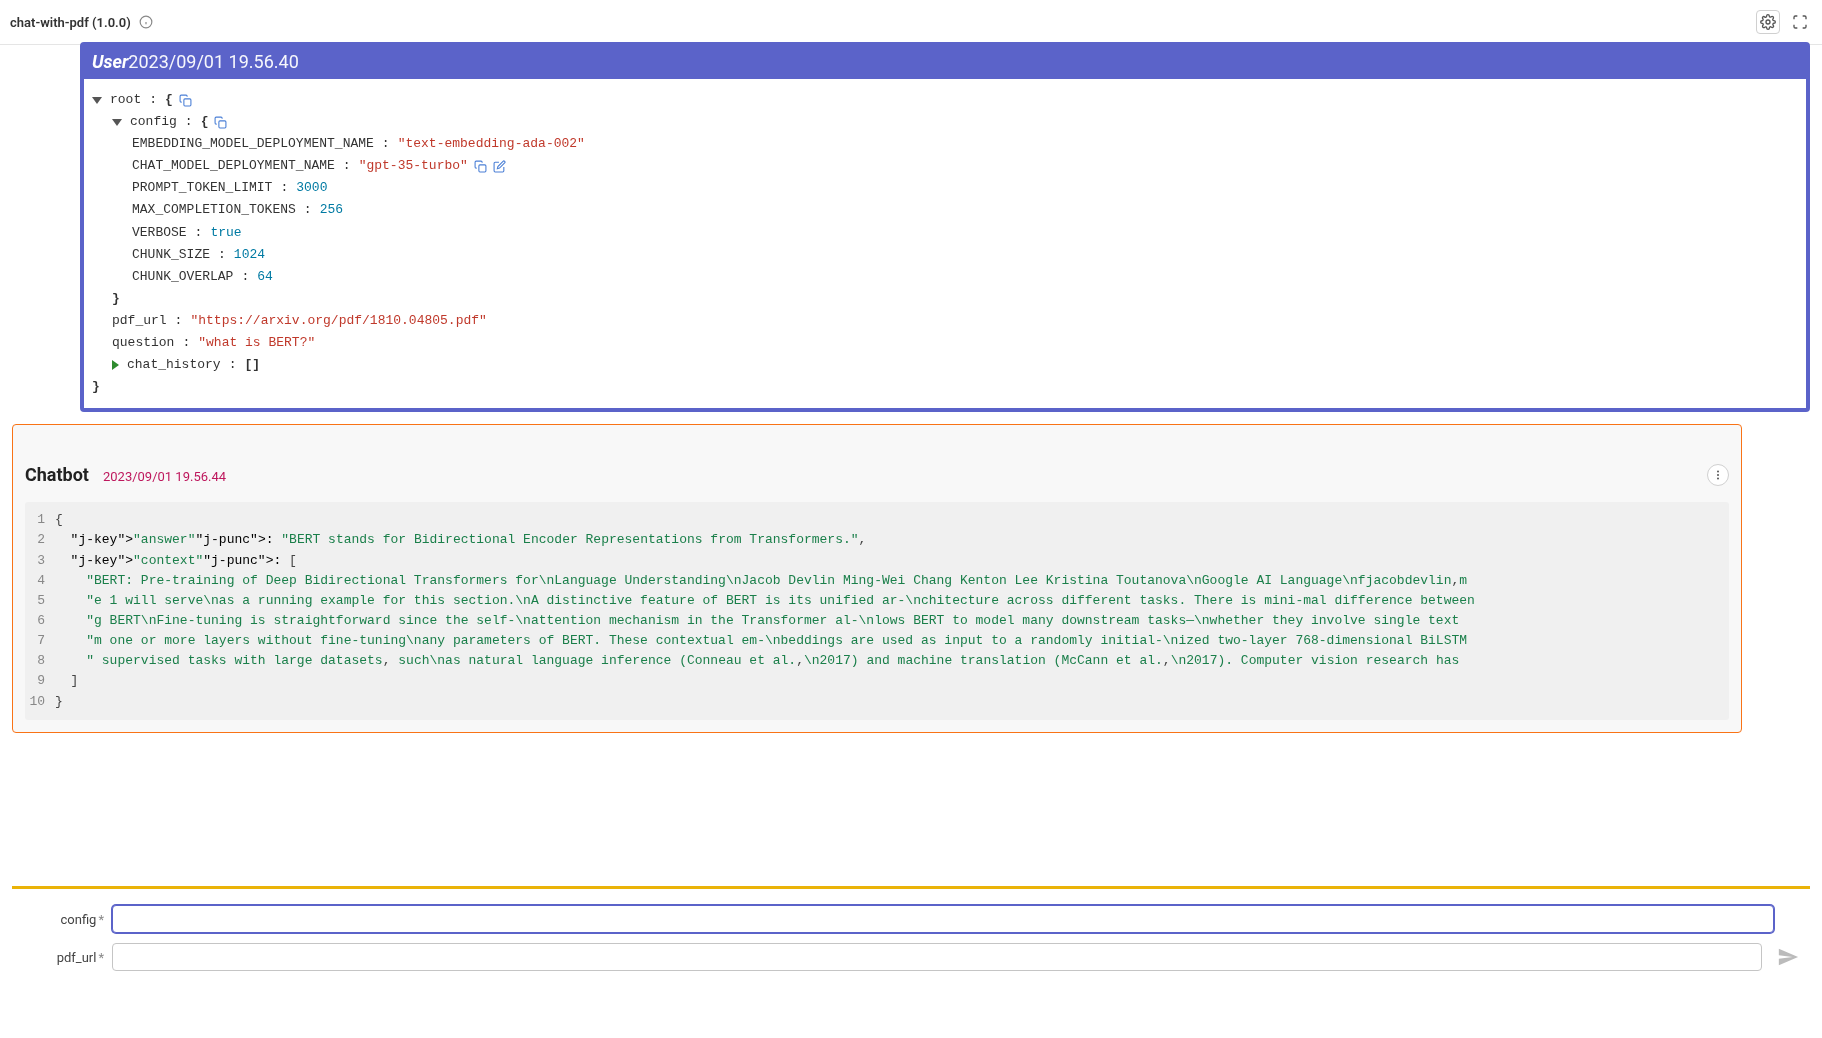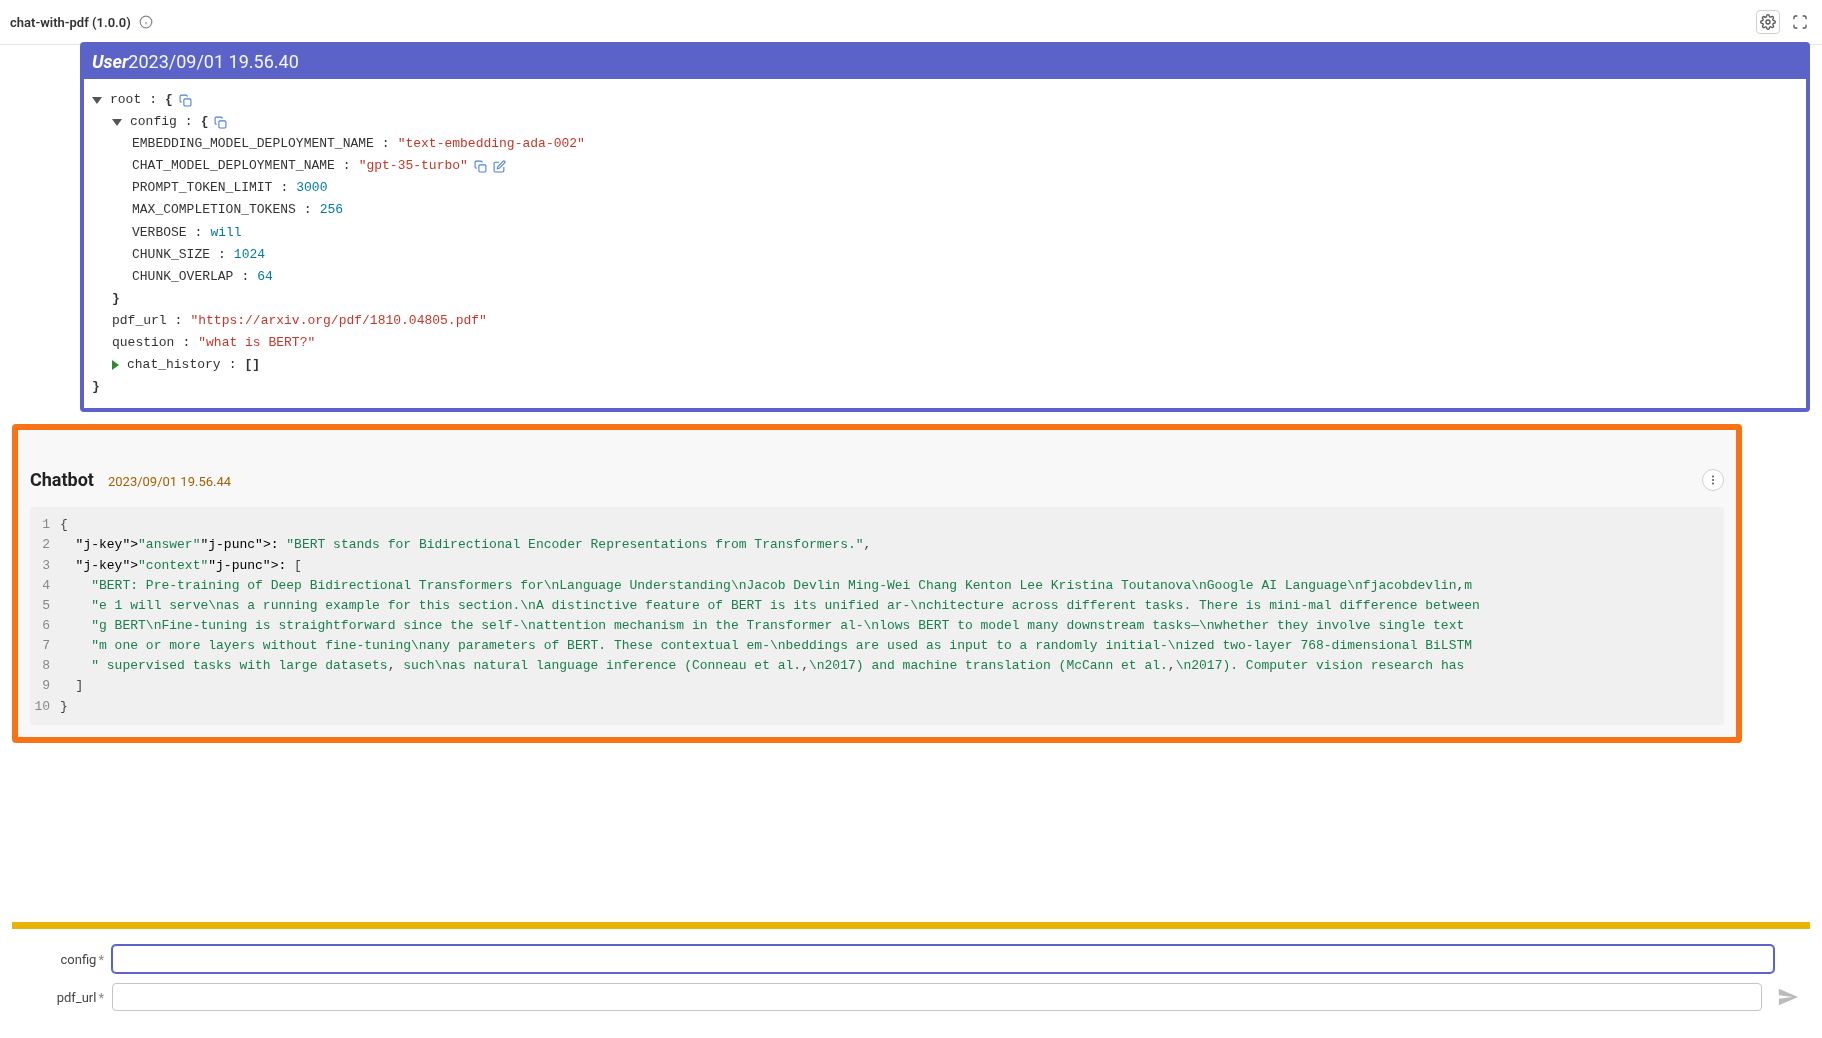--- a/index.html
+++ b/index.html
@@ -85,33 +85,33 @@
 .val-num { color: #007aa3; }
 .val-bool { color: #007aa3; }
 .brace { color: #333; font-weight: bold; }
 .copy-icon { color: #4a7fd6; display: inline-flex; }
 .edit-icon { color: #4a7fd6; display: inline-flex; }
 .indent-1 { padding-left: 20px; }
 .indent-2 { padding-left: 40px; }
 
 .bot-card {
   margin: 0 68px 12px 0;
-  border: 6px solid #f97316;
+  border: 1px solid #f97316;
   border-radius: 4px;
   background: #f8f8f8;
 }
 .bot-header {
   display: flex;
   align-items: baseline;
   justify-content: space-between;
   padding: 8px 12px 6px 12px;
 }
 .bot-header-left { display: flex; align-items: baseline; gap: 14px; }
 .bot-header .role { font-weight: 700; font-size: 18px; color: #222; }
-.bot-header .ts { font-size: 13px; color: #a16207; margin-top: 36px; }
+.bot-header .ts { font-size: 13px; color: #be185d; margin-top: 36px; }
 .more-btn {
   width: 22px; height: 22px;
   display: inline-flex; align-items: center; justify-content: center;
   border-radius: 50%;
   border: 1px solid #d0d0d0;
   background: #fff;
   cursor: pointer;
   color: #555;
 }
 .bot-body { padding: 10px 12px 12px 12px; }
@@ -140,23 +140,23 @@
 .j-str { color: #1a7f4a; }
 .code-block::-webkit-scrollbar { height: 12px; }
 .code-block::-webkit-scrollbar-thumb { background: #888; border-radius: 6px; }
 .code-block::-webkit-scrollbar-track { background: #e8e8e8; border-radius: 6px; }
 
 .input-panel {
   position: absolute;
   left: 12px;
   right: 12px;
   bottom: 0;
-  height: 116px;
+  height: 152px;
   background: #fff;
-  border-top: 7px solid #eab308;
+  border-top: 3px solid #eab308;
   padding: 16px 0 24px 0;
 }
 .input-row {
   display: flex;
   align-items: center;
   margin-bottom: 10px;
   padding: 0 36px 0 0;
 }
 .input-row.with-send { padding-right: 48px; position: relative; }
 .input-label {
@@ -280,21 +280,21 @@
         <span class="val-num">3000</span>
       </div>
       <div class="tree-row indent-2">
         <span class="key">MAX_COMPLETION_TOKENS</span>
         <span class="colon">:</span>
         <span class="val-num">256</span>
       </div>
       <div class="tree-row indent-2">
         <span class="key">VERBOSE</span>
         <span class="colon">:</span>
-        <span class="val-bool">will</span>
+        <span class="val-bool">true</span>
       </div>
       <div class="tree-row indent-2">
         <span class="key">CHUNK_SIZE</span>
         <span class="colon">:</span>
         <span class="val-num">1024</span>
       </div>
       <div class="tree-row indent-2">
         <span class="key">CHUNK_OVERLAP</span>
         <span class="colon">:</span>
         <span class="val-num">64</span>

